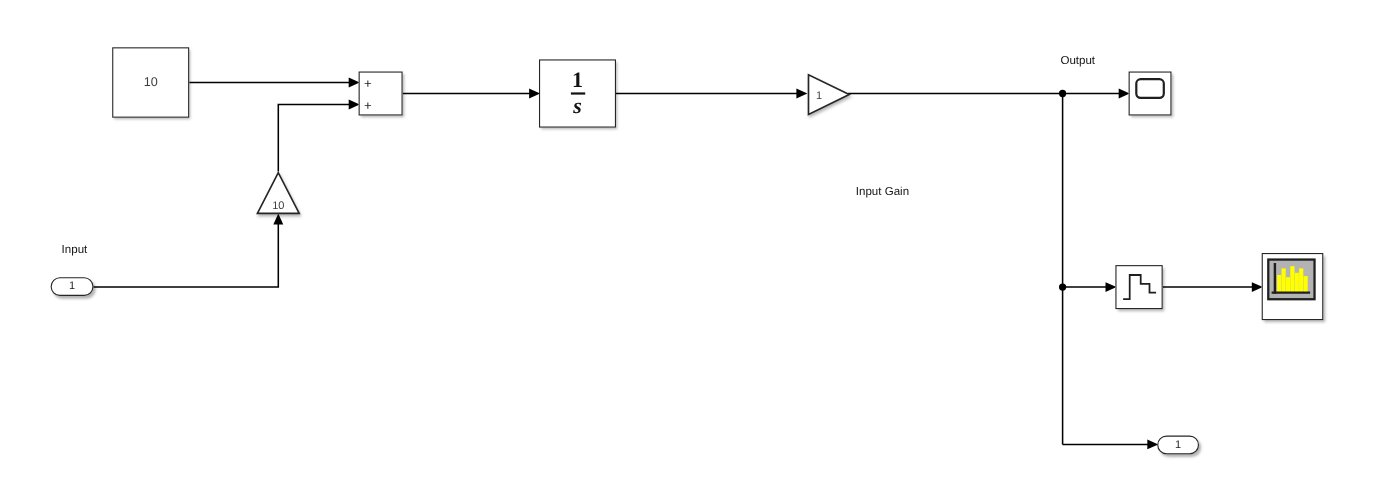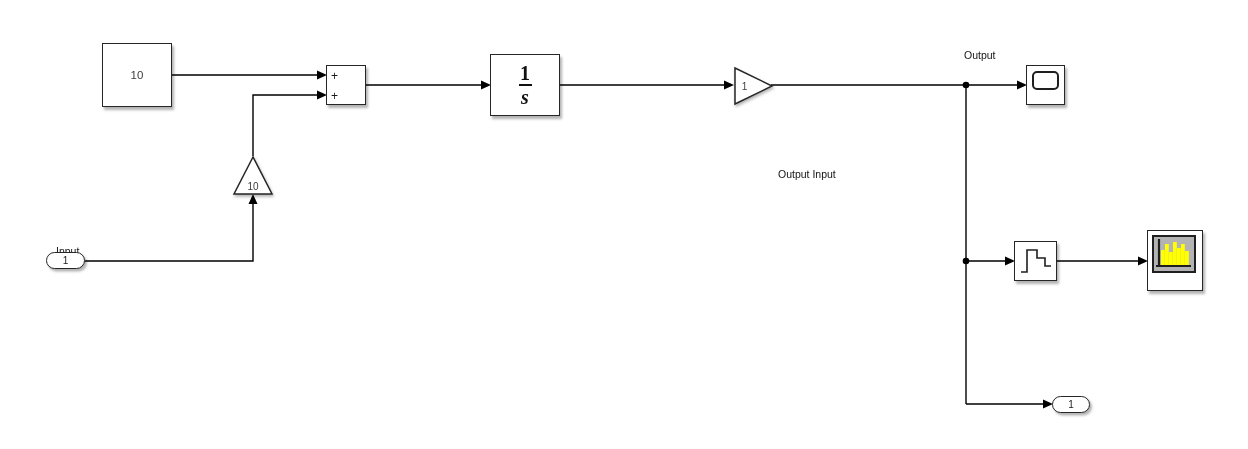--- a/index.html
+++ b/index.html
@@ -68,21 +68,21 @@
     border:2.4px solid #1f1f1f;
     box-sizing:border-box;
     background:#b3b3b3;
   }
 
   .diagram-label{
     position:absolute;
     font-size:10.5px;line-height:12px;color:#141414;
     white-space:nowrap;
   }
-  .label-input{left:56px;top:221px;margin-top:24px;}
+  .label-input{left:56px;top:221px;}
   .label-output{left:936px;top:49px;margin-left:28px;}
   .label-output-gain{left:778px;top:168px;}
 </style>
 </head>
 <body>
 
 <div class="canvas">
 
   <svg class="wires">
     <g>
@@ -152,21 +152,21 @@
       <span class="num">1</span>
       <span class="bar"></span>
       <span class="den">s</span>
     </div>
   </div>
 
   <svg class="gain-svg" style="left:733px;top:66px;" width="41" height="40">
     <polygon points="2,2 2,38 39,20"></polygon>
     <text x="11.5" y="24" text-anchor="middle">1</text>
   </svg>
-  <div class="diagram-label label-output-gain">Output Input</div>
+  <div class="diagram-label label-output-gain">Input Gain</div>
 
   <div class="diagram-label label-output">Output</div>
 
   <div class="block block-scope">
     <div class="scope-screen"></div>
   </div>
 
   <div class="block block-zoh">
     <svg width="40" height="37">
       <polyline points="5,29 11,29 11,7 21,7 21,15 29,15 29,23 35,23" fill="none" stroke="#1f1f1f" stroke-width="1.6"></polyline>

